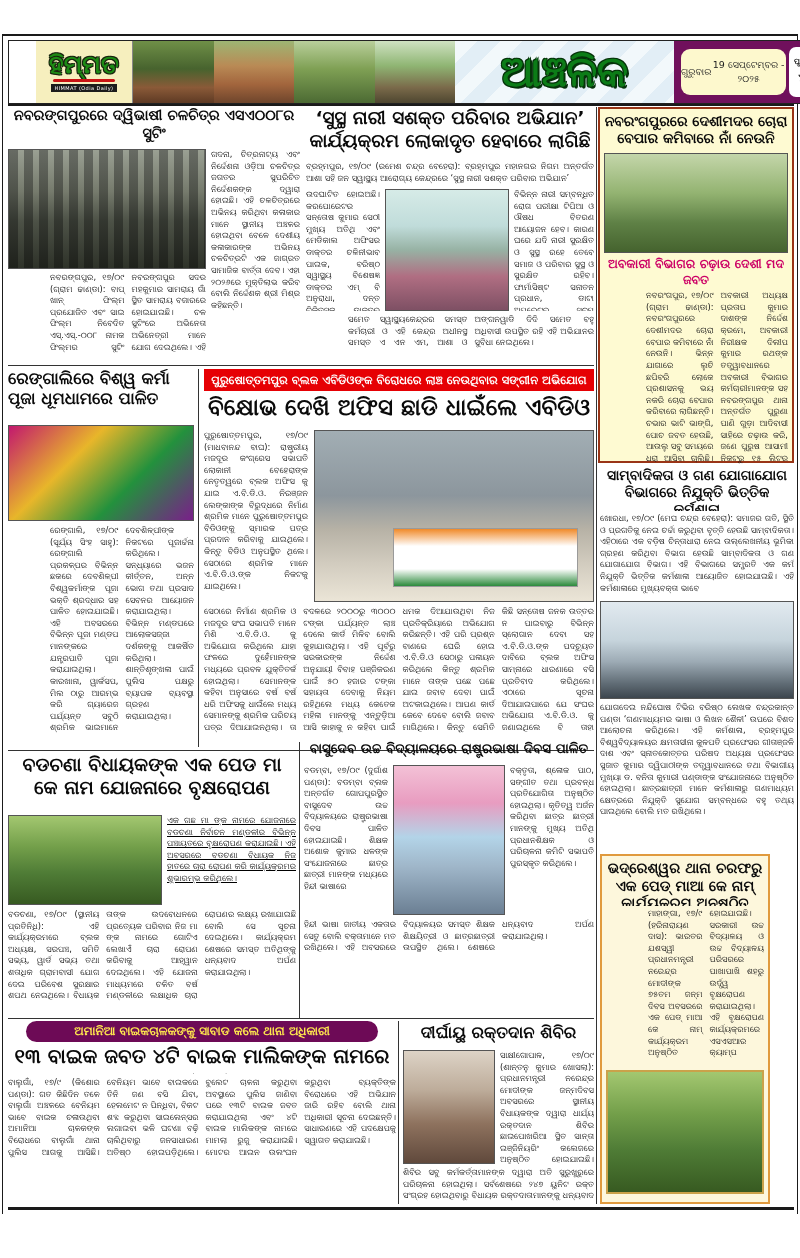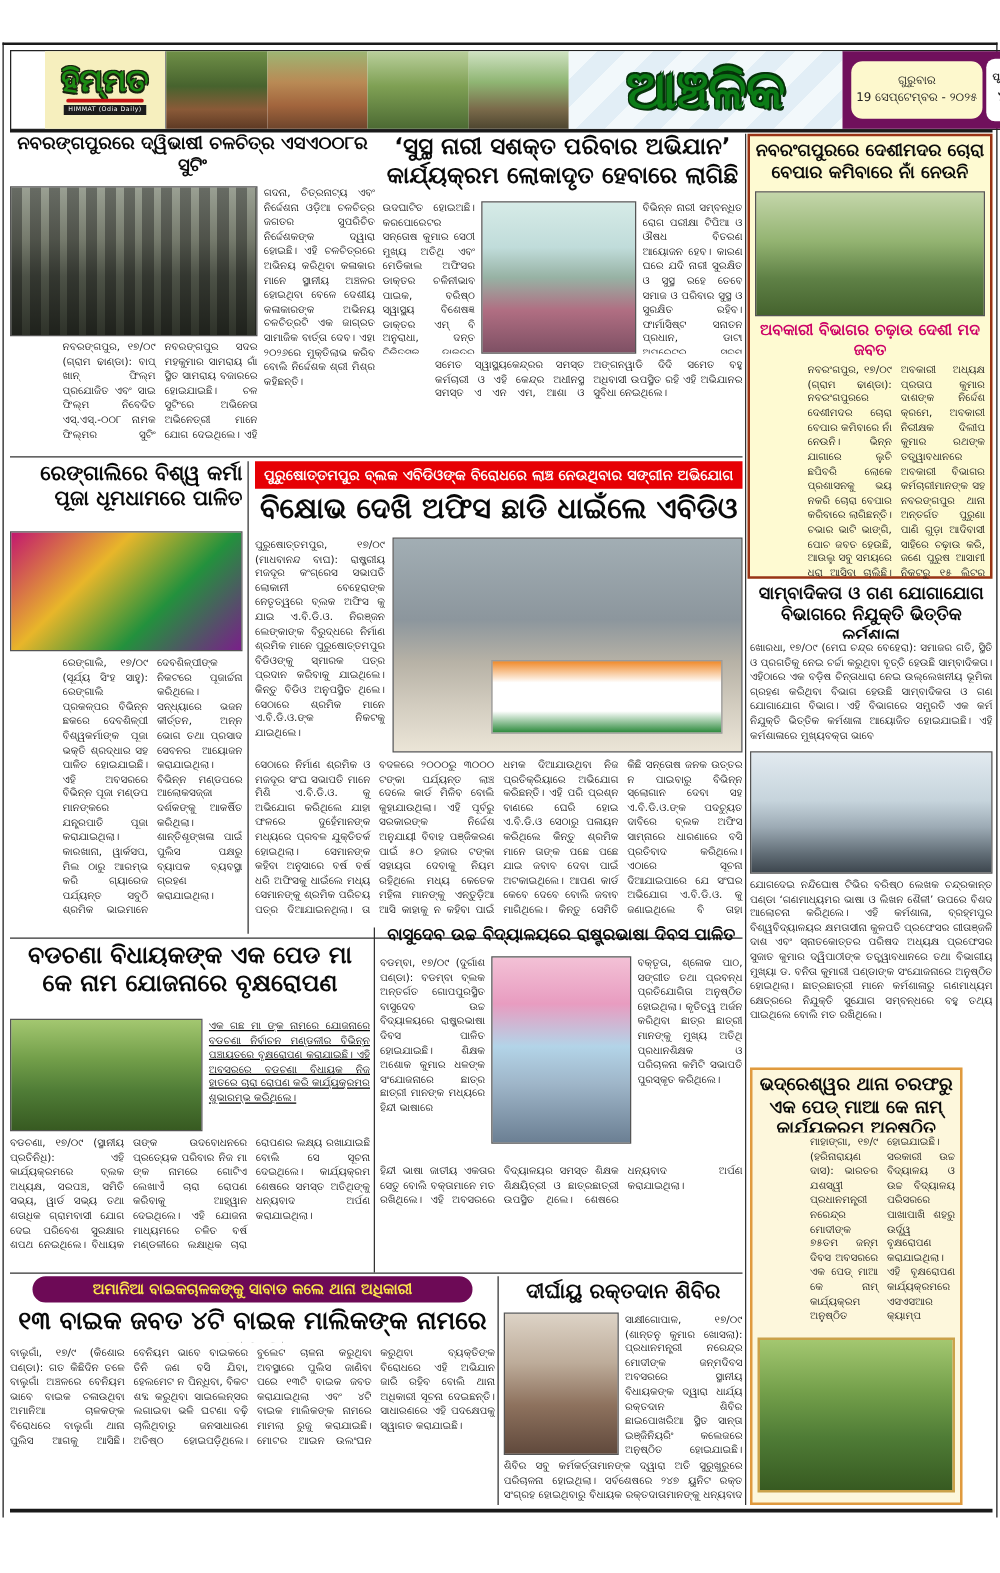--- a/index.html
+++ b/index.html
@@ -14,21 +14,21 @@
   .logo-sub{font-size:5px;background:#1c1c1c;color:#fff;padding:1px 4px;letter-spacing:.4px;}
   .collage{width:322px;display:flex;}
   .collage > div{flex:1;height:100%;}
   .c1{background:linear-gradient(180deg,#6f8f47 0%,#47632e 45%,#8a5a38 75%,#5e3a24 100%);}
   .c2{background:linear-gradient(180deg,#9db573 0%,#b98a55 40%,#a2653d 70%,#6e452c 100%);}
   .c3{background:linear-gradient(180deg,#b9cf9b 0%,#7fa054 45%,#4c6a33 100%);}
   .c4{background:linear-gradient(180deg,#cfe2c2 0%,#8fb573 40%,#7a6a4a 75%,#4e4630 100%);}
   .section-band{flex:1;display:flex;align-items:center;justify-content:center;background:repeating-linear-gradient(135deg,#f2f8fb 0 16px,#e2eef6 16px 32px);}
   .section-title{font-size:42px;font-weight:800;color:#0c7c17;line-height:1;text-shadow:2px 2px 0 #06320a,-1px -1px 0 #06320a,1px -1px 0 #06320a,-1px 1px 0 #06320a;}
   .date-block{width:148px;background:#70105c;position:relative;}
-  .date-box{position:absolute;left:7px;top:8px;bottom:8px;right:36px;background:#fdf8cd;border-radius:9px;display:flex;flex-direction:column;align-items:center;justify-content:center;font-size:9.5px;color:#222;text-align:center;line-height:1.5;}
+  .date-box{position:absolute;left:7px;top:8px;bottom:8px;right:36px;background:#fdf8cd;border-radius:9px;display:flex;flex-direction:row;align-items:center;justify-content:center;font-size:9.5px;color:#222;text-align:center;line-height:1.5;}
   .page-box{position:absolute;right:4px;top:6px;bottom:6px;width:29px;background:#ffffff;border-radius:7px;display:flex;flex-direction:column;align-items:center;justify-content:center;color:#222;}
   .page-word{font-size:8px;font-weight:700;}
   .page-num{font-size:17px;font-weight:800;}
   
   .hl{font-weight:700;color:#0a0a0a;text-align:center;line-height:1.22;}
   .body-txt{font-size:8.3px;line-height:1.4;text-align:justify;overflow:hidden;color:#141414;}
   .cols2{column-count:2;column-gap:7px;margin-left:42px;}
   .cols3{column-count:3;column-gap:7px;}
   .cols4{column-count:4;column-gap:7px;}
   .ph{border:1px solid #555;}
@@ -93,39 +93,40 @@
       <div style="width:198px;">
         <div class="ph ph-a1" style="width:196px;height:118px;"></div>
         <div class="body-txt cols2" style="height:92px;margin-top:3px;">ନବରଙ୍ଗପୁର, ୧୭/୦୯ (ଗ୍ରାମ ଢାଣ୍ଡା): ବାପ୍ ଖାନ୍ ଫିଲ୍ମ ପ୍ରଯୋଜିତ ଏବଂ ସାଇ ଫିଲ୍ମ ନିବେଦିତ ଏସ୍.ଏସ୍.-୦୦୮ ନାମକ ଫିଲ୍ମର ସୁଟିଂ ନବରଙ୍ଗପୁର ସଦର ମହକୁମାର ସାମରାୟ ଗାଁ ସ୍ଥିତ ସାମରାୟ ବଜାରରେ ହୋଇଯାଇଛି। ଚଳ ସୁଟିଂରେ ଅଭିନେତା ଅଭିନେତ୍ରୀ ମାନେ ଯୋଗ ଦେଇଥିଲେ। ଏହି ଅବସରରେ ସ୍ଥାନୀୟ ଲୋକେ ସୁଟିଂ ଦେଖିବାକୁ ଭିଡ଼ ଜମାଇଥିଲେ।</div>
       </div>
       <div class="body-txt" style="flex:1;height:213px;">ଗଦନା, ଚିତ୍ରନାଟ୍ୟ ଏବଂ ନିର୍ଦ୍ଦେଶନା ଓଡ଼ିଆ ଚଳଚିତ୍ର ଜଗତର ସୁପରିଚିତ ନିର୍ଦ୍ଦେଶକଙ୍କ ଦ୍ୱାରା ହୋଇଛି। ଏହି ଚଳଚିତ୍ରରେ ଅଭିନୟ କରିଥିବା କଳାକାର ମାନେ ସ୍ଥାନୀୟ ଅଞ୍ଚଳର ହୋଇଥିବା ବେଳେ ଦେଶୀୟ କଳାକାରଙ୍କ ଅଭିନୟ ଚଳଚିତ୍ରଟି ଏକ ଜାଗ୍ରତ ସାମାଜିକ ବାର୍ତ୍ତା ଦେବ। ଏହା ୨୦୨୬ରେ ମୁକ୍ତିଲାଭ କରିବ ବୋଲି ନିର୍ଦ୍ଦେଶକ ଶ୍ରୀ ମିଶ୍ର କହିଛନ୍ତି।</div>
     </div>
   </div>
 
   <div class="abs" style="left:306px;top:107px;width:288px;height:256px;">
     <div class="hl" style="font-size:18.5px;height:52px;overflow:hidden;">‘ସୁସ୍ଥ ନାରୀ ସଶକ୍ତ ପରିବାର ଅଭିଯାନ’ କାର୍ଯ୍ୟକ୍ରମ ଲୋକାଦୃତ ହେବାରେ ଲାଗିଛି</div>
+    <div class="body-txt" style="height:26px;margin-top:2px;">ବ୍ରହ୍ମପୁର, ୧୭/୦୯ (ରମେଶ ଚନ୍ଦ୍ର ବେହେରା): ବ୍ରହ୍ମପୁର ମହାନଗର ନିଗମ ଅନ୍ତର୍ଗତ ଆଶା ସହି ଜନ ସ୍ୱାସ୍ଥ୍ୟ ଆରୋଗ୍ୟ କେନ୍ଦ୍ରରେ ‘ସୁସ୍ଥ ନାରୀ ସଶକ୍ତ ପରିବାର ଅଭିଯାନ’</div>
     <div style="display:flex;gap:5px;margin-top:2px;height:122px;">
       <div class="body-txt" style="width:74px;height:122px;">ଉଦଘାଟିତ ହୋଇଅଛି। କରପୋରେଟର ସନ୍ତୋଷ କୁମାର ସେଠୀ ମୁଖ୍ୟ ଅତିଥି ଏବଂ ମେଡିକାଲ ଅଫିସର ଡାକ୍ତର ଚଳିନୀଭାବ ପାଇକ, ବରିଷ୍ଠ ସ୍ୱାସ୍ଥ୍ୟ ବିଶେଷଜ୍ଞ ଡାକ୍ତର ଏମ୍ ବି ଅନୁରାଧା, ଦନ୍ତ ଚିକିତ୍ସକ ଡାକ୍ତର ଅନ୍ବେଷା ଚୌଧୁରୀ, ଜନ ଆରୋଗ୍ୟ ସଦସ୍ୟ ତଥା ସମାଜସେବୀ ଅନିଲ କୁମାର ଚୌଧୁରୀ ଉପସ୍ଥିତ ଥିଲେ। ଆସନ୍ତା ୨୬ ତାରିଖ ପର୍ଯ୍ୟନ୍ତ ଚାଲିବ</div>
       <div class="ph ph-a2" style="width:122px;height:120px;"></div>
       <div class="body-txt" style="flex:1;height:122px;">ବିଭିନ୍ନ ନାରୀ ସମ୍ବନ୍ଧିତ ରୋଗ ପରୀକ୍ଷା ଟିପିଆ ଓ ଔଷଧ ବିତରଣ ଆୟୋଜନ ହେବ। କାରଣ ଘରେ ଯଦି ନାରୀ ସୁରକ୍ଷିତ ଓ ସୁସ୍ଥ ରହେ ତେବେ ସମାଜ ଓ ପରିବାର ସୁସ୍ଥ ଓ ସୁରକ୍ଷିତ ରହିବ। ଫାର୍ମାସିଷ୍ଟ ସନାତନ ପ୍ରଧାନ, ଡାଟା ଅପରେଟର ସୁଚମ ଚାଉଳ, ମେନେଜର ପ୍ରମୋଦ କୁମାର ସ୍ୱାଇଁ, ହେଲ୍ଥ ସିଷ୍ଟମ ସୌମ୍ୟରଞ୍ଜନ ସାହୁ, ଉବି ସାହୁ, ପୂଜା ସେଠୀ, ରଞ୍ଜନ ପାତ୍ର</div>
     </div>
     <div class="body-txt cols2" style="height:48px;margin-top:3px;">ସମେତ ସ୍ୱାସ୍ଥ୍ୟକେନ୍ଦ୍ରର ସମସ୍ତ କର୍ମଚାରୀ ଓ ଏହି କେନ୍ଦ୍ର ଅଧୀନସ୍ଥ ସମସ୍ତ ଏ ଏନ ଏମ, ଆଶା ଓ ଅଙ୍ଗନୱାଡି ଦିଦି ସମେତ ବହୁ ଅଧିବାସୀ ଉପସ୍ଥିତ ରହି ଏହି ଅଭିଯାନର ସୁବିଧା ନେଇଥିଲେ।</div>
   </div>
 
   <div class="abs box-right1" style="left:598px;top:107px;width:196px;height:356px;">
     <div class="hl" style="font-size:14px;height:40px;overflow:hidden;">ନବରଂଗପୁରରେ ଦେଶୀମଦର ଚୋରା ବେପାର କମିବାରେ ନାଁ ନେଉନି</div>
     <div class="ph ph-a3" style="width:100%;height:100px;box-sizing:border-box;"></div>
     <div class="sub-mag" style="margin:3px 0;">ଅବକାରୀ ବିଭାଗର ଚଢ଼ାଉ ଦେଶୀ ମଦ ଜବତ</div>
     <div class="body-txt cols2" style="height:178px;">ନବରଂଗପୁର, ୧୭/୦୯ (ଗ୍ରାମ ଢାଣ୍ଡା): ନବରଂଗପୁରରେ ଦେଶୀମଦର ଚୋରା ବେପାର କମିବାରେ ନାଁ ନେଉନି। ଭିନ୍ନ ଯାଗାରେ ଲୁଚି ଛପିବରି ଲୋକେ ପ୍ରଶାସନକୁ ଭୟ ନକରି ଚୋରା ବେପାର କରିବାରେ ଲାଗିଛନ୍ତି। ଚଭାର ଭାଟି ଭାଙ୍ଗି, ପୋଚ ଜବତ ହେଉଛି, ଆଉଲୁ ସବୁ ସମୟରେ ଧରା ଆସିବା ଚାଲିଛି। ଅବକାରୀ ଅଧ୍ୟକ୍ଷ ପ୍ରତାପ କୁମାର ଦାଶଙ୍କ ନିର୍ଦ୍ଦେଶ କ୍ରମେ, ଅବକାରୀ ନିରୀକ୍ଷକ ଦିଲୀପ କୁମାର ରଥଙ୍କ ତତ୍ତ୍ୱାବଧାନରେ ଅବକାରୀ ବିଭାଗର କର୍ମଚାରୀମାନଙ୍କ ସହ ନବରଙ୍ଗପୁର ଥାନା ଅନ୍ତର୍ଗତ ପୁରୁଣା ପାଣି ଗୁଡ଼ା ଆଦିବାସୀ ସାହିରେ ଚଢ଼ାଉ କରି, ଜଣେ ପୁରୁଷ ଆସାମୀ ନିକଟରୁ ୧୫ ଲିଟର ଚୋରା ଦେଶୀ ହାତ ଭଟା ମଦ ଜବତ କରାଯାଇ ନବରଙ୍ଗପୁର ଅବକାରୀ ବିଭାଗରେ କେଶ ନଂ ୭୬୧/୨୦୨୪-୨୫ରେ ମକଦମା ରୁଜୁ କରାଯାଇ ଆସାମୀକୁ ମାନ୍ୟବର ଏସ ଡି ଜେ ଏମ ଅଦାଲତରେ ଚଲାଣ କରାଗଲା। ଏହି ଚଢ଼ାଉରେ ସିପାହି ସୁନା, ଅରୁଣ ଖାନ ଓ ଆକାଶ ଶବର ସହଯୋଗ କରିଥିଲେ।</div>
   </div>
 
   <div class="hline" style="left:8px;top:365px;width:586px;"></div>
 
   <div class="abs" style="left:8px;top:369px;width:186px;height:378px;">
-    <div class="hl" style="font-size:16.5px;text-align:right;height:56px;overflow:hidden;">ରେଙ୍ଗାଲିରେ ବିଶ୍ୱ କର୍ମା ପୂଜା ଧୂମଧାମରେ ପାଳିତ</div>
+    <div class="hl" style="font-size:16.5px;text-align:left;height:56px;overflow:hidden;">ରେଙ୍ଗାଲିରେ ବିଶ୍ୱ କର୍ମା ପୂଜା ଧୂମଧାମରେ ପାଳିତ</div>
     <div class="ph ph-a4" style="width:100%;height:96px;box-sizing:border-box;"></div>
     <div class="body-txt cols2" style="height:218px;margin-top:4px;">ରେଙ୍ଗାଲି, ୧୭/୦୯ (ସୂର୍ଯ୍ୟ ସିଂହ ସାହୁ): ରେଙ୍ଗାଲି ପ୍ରକଳ୍ପର ବିଭିନ୍ନ ଛକରେ ଦେବଶିଳ୍ପୀ ବିଶ୍ୱକର୍ମାଙ୍କ ପୂଜା ଭକ୍ତି ଶ୍ରଦ୍ଧାର ସହ ପାଳିତ ହୋଇଯାଇଛି। ଏହି ଅବସରରେ ବିଭିନ୍ନ ପୂଜା ମଣ୍ଡପ ମାନଙ୍କରେ ଯନ୍ତ୍ରପାତି ପୂଜା କରାଯାଇଥିଲା। କାରଖାନା, ୱାର୍କସପ, ମିଲ ଠାରୁ ଆରମ୍ଭ କରି ଗ୍ୟାରେଜ ପର୍ଯ୍ୟନ୍ତ ସବୁଠି ଶ୍ରମିକ ଭାଇମାନେ ଦେବଶିଳ୍ପୀଙ୍କ ନିକଟରେ ପୂଜାର୍ଚ୍ଚନା କରିଥିଲେ। ସନ୍ଧ୍ୟାରେ ଭଜନ କୀର୍ତ୍ତନ, ଅନ୍ନ ଭୋଗ ତଥା ପ୍ରସାଦ ସେବନର ଆୟୋଜନ କରାଯାଇଥିଲା। ବିଭିନ୍ନ ମଣ୍ଡପରେ ଆଲୋକସଜ୍ଜା ଦର୍ଶକଙ୍କୁ ଆକର୍ଷିତ କରିଥିଲା। ଶାନ୍ତିଶୃଙ୍ଖଳା ପାଇଁ ପୁଲିସ ପକ୍ଷରୁ ବ୍ୟାପକ ବ୍ୟବସ୍ଥା ଗ୍ରହଣ କରାଯାଇଥିଲା।</div>
   </div>
   <div class="vline" style="left:198px;top:369px;height:378px;"></div>
 
   <div class="abs" style="left:204px;top:369px;width:390px;height:378px;">
     <div class="kicker">ପୁରୁଷୋତ୍ତମପୁର ବ୍ଲକ ଏବିଡିଓଙ୍କ ବିରୋଧରେ ଲାଞ୍ଚ ନେଉଥିବାର ସଙ୍ଗୀନ ଅଭିଯୋଗ</div>
     <div class="hl" style="font-size:23px;height:34px;overflow:hidden;margin-top:2px;">ବିକ୍ଷୋଭ ଦେଖି ଅଫିସ ଛାଡି ଧାଇଁଲେ ଏବିଡିଓ</div>
     <div style="display:flex;gap:6px;margin-top:3px;height:172px;">
       <div class="body-txt" style="width:104px;height:172px;">ପୁରୁଷୋତ୍ତମପୁର, ୧୭/୦୯ (ମାଧବାନନ୍ଦ ବାଘ): ରାଷ୍ଟ୍ରୀୟ ମଜଦୂର କଂଗ୍ରେସ ସଭାପତି ଲୋକାନୀ ବେହେରାଙ୍କ ନେତୃତ୍ୱରେ ବ୍ଲକ ଅଫିସ କୁ ଯାଇ ଏ.ବି.ଡି.ଓ. ନିରଞ୍ଜନ ଲେଙ୍କାଙ୍କ ବିରୁଦ୍ଧରେ ନିର୍ମାଣ ଶ୍ରମିକ ମାନେ ପୁରୁଷୋତ୍ତମପୁର ବିଡିଓଙ୍କୁ ସ୍ମାରକ ପତ୍ର ପ୍ରଦାନ କରିବାକୁ ଯାଇଥିଲେ। କିନ୍ତୁ ବିଡିଓ ଅନୁପସ୍ଥିତ ଥିଲେ। ସେଠାରେ ଶ୍ରମିକ ମାନେ ଏ.ବି.ଡି.ଓ.ଙ୍କ ନିକଟକୁ ଯାଇଥିଲେ।</div>
@@ -148,21 +149,21 @@
   </div>
   <div class="vline" style="left:299px;top:742px;height:276px;"></div>
 
   <div class="abs" style="left:304px;top:740px;width:290px;height:278px;">
     <div class="hl" style="font-size:13.5px;height:22px;overflow:hidden;">ବାସୁଦେବ ଉଚ୍ଚ ବିଦ୍ୟାଳୟରେ ରାଷ୍ଟ୍ରଭାଷା ଦିବସ ପାଳିତ</div>
     <div style="display:flex;gap:5px;margin-top:3px;height:150px;">
       <div class="body-txt" style="width:84px;height:150px;">ବଡମ୍ବା, ୧୭/୦୯ (ଦୁର୍ଗାଶ ପଣ୍ଡା): ବଡମ୍ବା ବ୍ଲକ ଅନ୍ତର୍ଗତ ଗୋପପୁରସ୍ଥିତ ବାସୁଦେବ ଉଚ୍ଚ ବିଦ୍ୟାଳୟରେ ରାଷ୍ଟ୍ରଭାଷା ଦିବସ ପାଳିତ ହୋଇଯାଇଛି। ଶିକ୍ଷକ ଅଶୋକ କୁମାର ଧଳଙ୍କ ସଂଯୋଜନାରେ ଛାତ୍ର ଛାତ୍ରୀ ମାନଙ୍କ ମଧ୍ୟରେ ହିନ୍ଦୀ ଭାଷାରେ</div>
       <div class="ph ph-a7" style="width:110px;height:148px;"></div>
       <div class="body-txt" style="flex:1;height:150px;">ବକ୍ତୃତା, ଶ୍ଳୋକ ପାଠ, ସଙ୍ଗୀତ ତଥା ପ୍ରବନ୍ଧ ପ୍ରତିଯୋଗିତା ଅନୁଷ୍ଠିତ ହୋଇଥିଲା। କୃତିତ୍ୱ ଅର୍ଜନ କରିଥିବା ଛାତ୍ର ଛାତ୍ରୀ ମାନଙ୍କୁ ମୁଖ୍ୟ ଅତିଥି ପ୍ରଧାନଶିକ୍ଷକ ଓ ପରିଚାଳନା କମିଟି ସଭାପତି ପୁରସ୍କୃତ କରିଥିଲେ।</div>
     </div>
-    <div class="body-txt cols3" style="height:96px;margin-top:16px;">ହିନ୍ଦୀ ଭାଷା ଜାତୀୟ ଏକତାର ସେତୁ ବୋଲି ବକ୍ତାମାନେ ମତ ରଖିଥିଲେ। ଏହି ଅବସରରେ ବିଦ୍ୟାଳୟର ସମସ୍ତ ଶିକ୍ଷକ ଶିକ୍ଷୟିତ୍ରୀ ଓ ଛାତ୍ରଛାତ୍ରୀ ଉପସ୍ଥିତ ଥିଲେ। ଶେଷରେ ଧନ୍ୟବାଦ ଅର୍ପଣ କରାଯାଇଥିଲା।</div>
+    <div class="body-txt cols3" style="height:96px;margin-top:4px;">ହିନ୍ଦୀ ଭାଷା ଜାତୀୟ ଏକତାର ସେତୁ ବୋଲି ବକ୍ତାମାନେ ମତ ରଖିଥିଲେ। ଏହି ଅବସରରେ ବିଦ୍ୟାଳୟର ସମସ୍ତ ଶିକ୍ଷକ ଶିକ୍ଷୟିତ୍ରୀ ଓ ଛାତ୍ରଛାତ୍ରୀ ଉପସ୍ଥିତ ଥିଲେ। ଶେଷରେ ଧନ୍ୟବାଦ ଅର୍ପଣ କରାଯାଇଥିଲା।</div>
   </div>
 
   <div class="vline" style="left:596px;top:107px;height:1097px;"></div>
 
   <div class="abs" style="left:600px;top:467px;width:194px;height:382px;">
     <div class="hl" style="font-size:14px;height:44px;overflow:hidden;">ସାମ୍ବାଦିକତା ଓ ଗଣ ଯୋଗାଯୋଗ ବିଭାଗରେ ନିଯୁକ୍ତି ଭିତ୍ତିକ କର୍ମଶାଳା</div>
     <div class="body-txt" style="height:86px;margin-top:2px;">ଖୋରଧା, ୧୭/୦୯ (ମେଘ ଚନ୍ଦ୍ର ବେହେରା): ସମାଜର ଗତି, ସ୍ଥିତି ଓ ପ୍ରଗତିକୁ ନେଇ ଚର୍ଚ୍ଚା କରୁଥିବା ବୃତ୍ତି ହେଉଛି ସାମ୍ବାଦିକତା। ଏହିଠାରେ ଏକ ବଡ଼ିଷ ଚିନ୍ତାଧାରା ନେଇ ଉଲ୍ଲେଖନୀୟ ଭୂମିକା ଗ୍ରହଣ କରିଥିବା ବିଭାଗ ହେଉଛି ସାମ୍ବାଦିକତା ଓ ଗଣ ଯୋଗାଯୋଗ ବିଭାଗ। ଏହି ବିଭାଗରେ ସମ୍ପ୍ରତି ଏକ କର୍ମ ନିଯୁକ୍ତି ଭିତ୍ତିକ କର୍ମଶାଳା ଆୟୋଜିତ ହୋଇଯାଇଛି। ଏହି କର୍ମଶାଳାରେ ମୁଖ୍ୟବକ୍ତା ଭାବେ</div>
     <div class="ph ph-a8" style="width:100%;height:98px;box-sizing:border-box;margin-top:2px;"></div>
     <div class="body-txt" style="height:142px;margin-top:3px;">ଯୋଗଦେଇ ନନ୍ଦିଘୋଷ ଟିଭିର ବରିଷ୍ଠ ଲେଖକ ଚନ୍ଦ୍ରକାନ୍ତ ପଣ୍ଡା ‘ଗଣମାଧ୍ୟମର ଭାଷା ଓ ଲିଖନ ଶୈଳୀ’ ଉପରେ ବିଶଦ ଆଲୋଚନା କରିଥିଲେ। ଏହି କର୍ମଶାଳା, ବ୍ରହ୍ମପୁର ବିଶ୍ୱବିଦ୍ୟାଳୟର କ୍ଷମତାସୀନା କୁଳପତି ପ୍ରଫେସର ଗୀତାଞ୍ଜଳି ଦାଶ ଏବଂ ସ୍ନାତକୋତ୍ତର ପରିଷଦ ଅଧ୍ୟକ୍ଷ ପ୍ରଫେସର ସୁଜାତ କୁମାର ଦ୍ୱିପାଠୀଙ୍କ ତତ୍ତ୍ୱାବଧାନରେ ତଥା ବିଭାଗୀୟ ମୁଖ୍ୟା ଡ. ବନିତା କୁମାରୀ ପଣ୍ଡାଙ୍କ ସଂଯୋଜନାରେ ଅନୁଷ୍ଠିତ ହୋଇଥିଲା। ଛାତ୍ରଛାତ୍ରୀ ମାନେ କର୍ମଶାଳାରୁ ଗଣମାଧ୍ୟମ କ୍ଷେତ୍ରରେ ନିଯୁକ୍ତି ସୁଯୋଗ ସମ୍ବନ୍ଧରେ ବହୁ ତଥ୍ୟ ପାଇଥିଲେ ବୋଲି ମତ ରଖିଥିଲେ।</div>
   </div>

